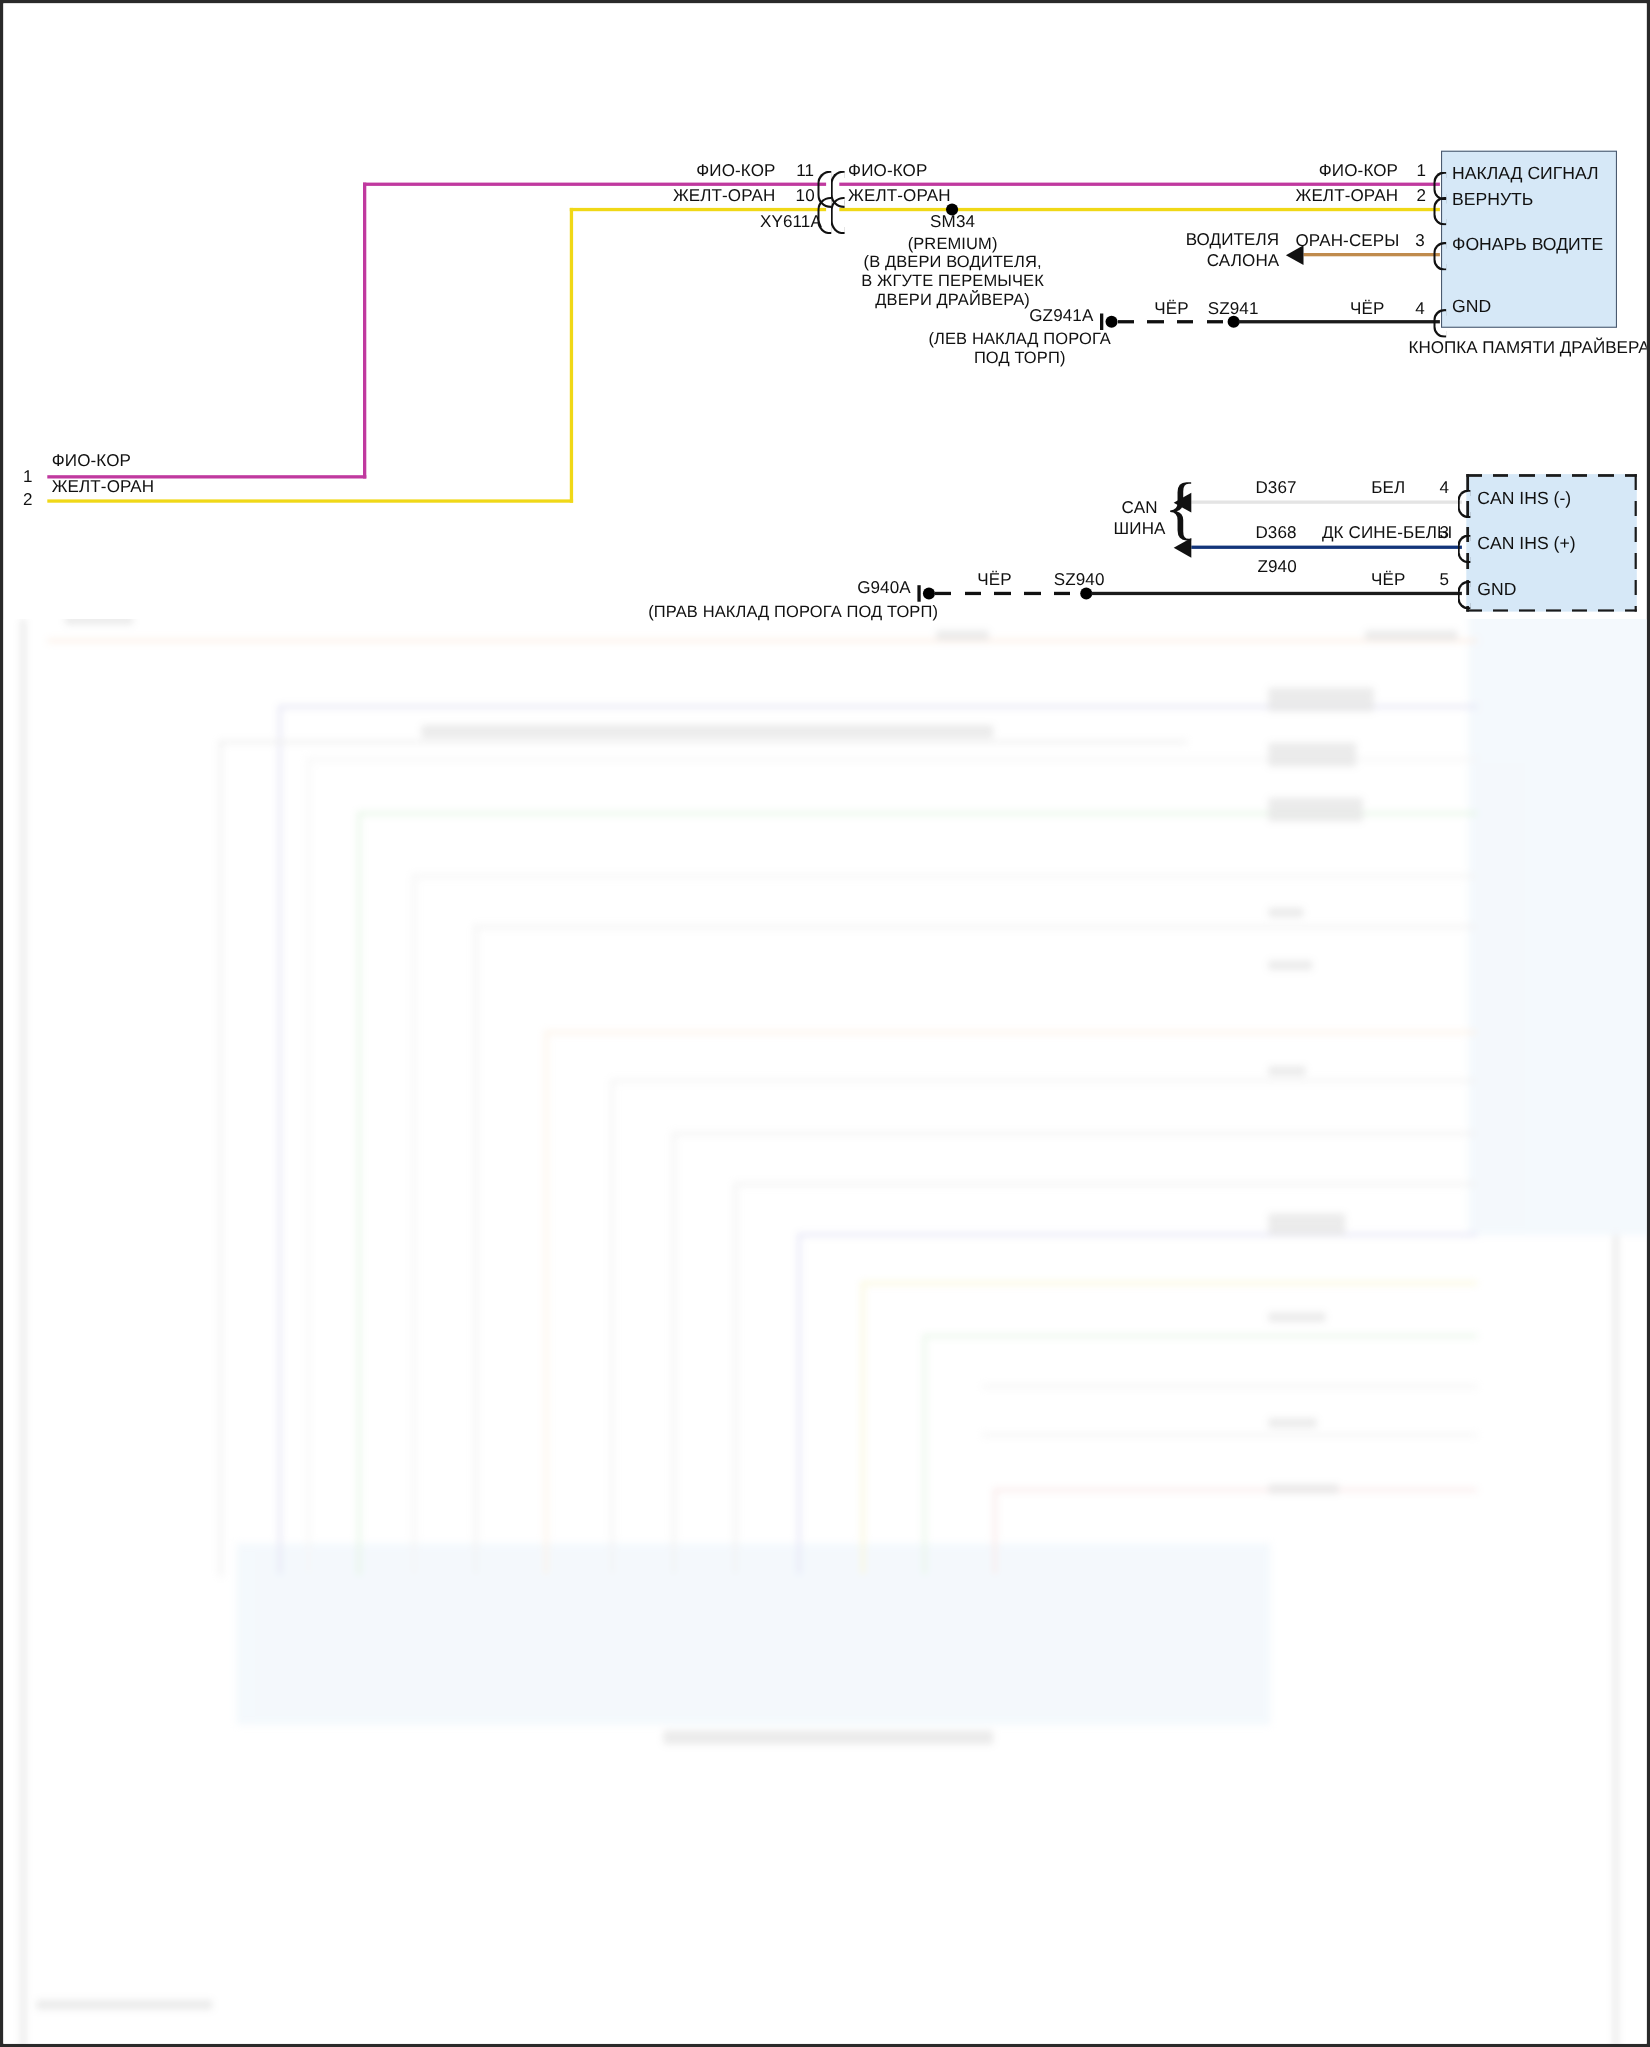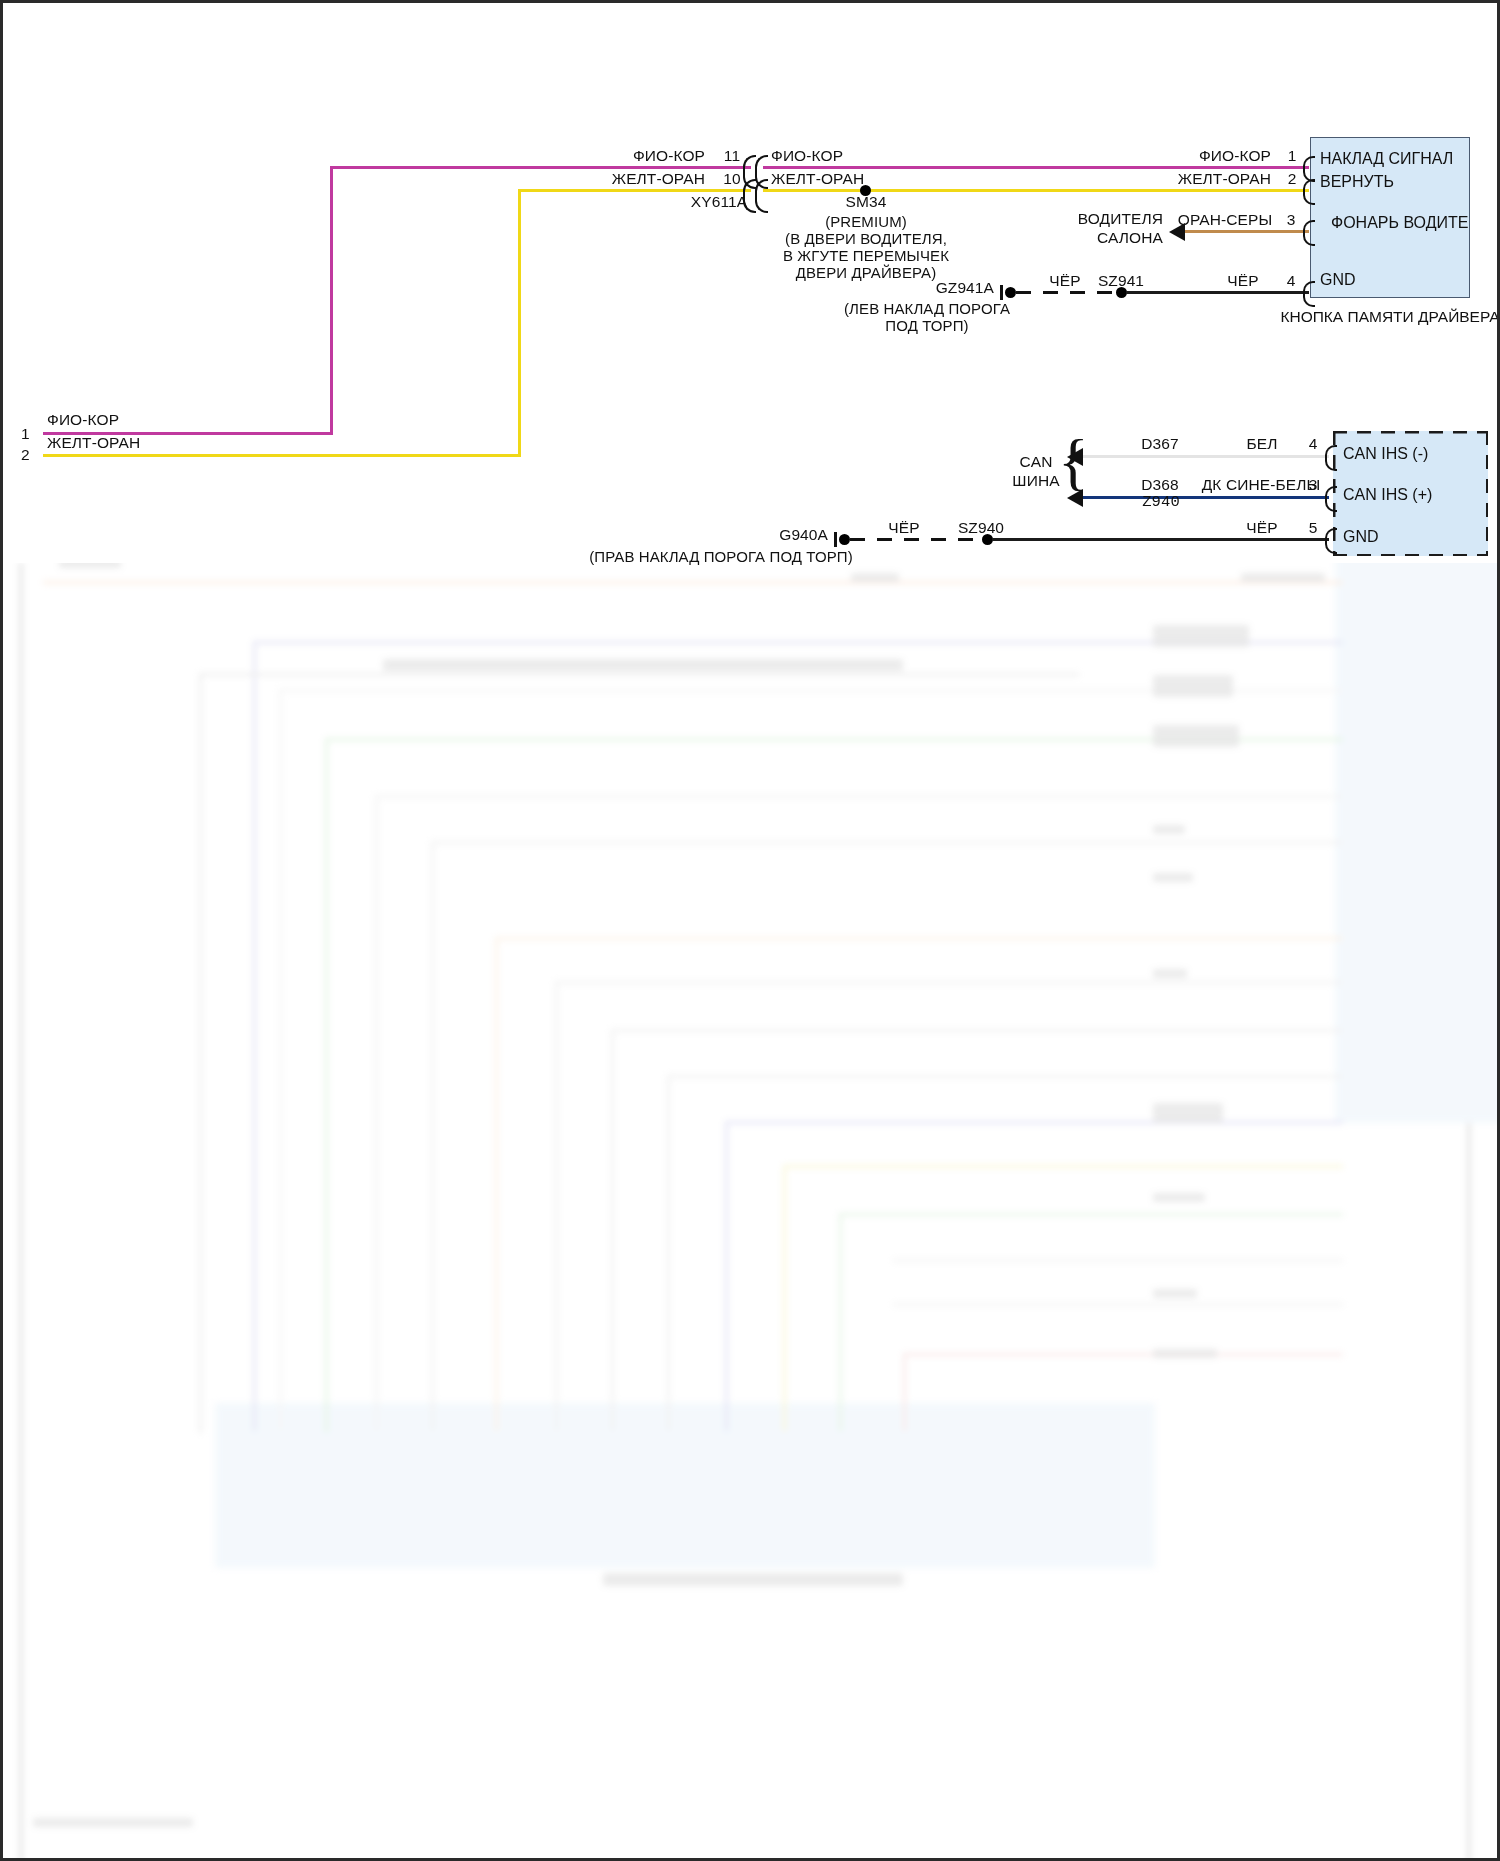--- a/index.html
+++ b/index.html
@@ -190,21 +190,21 @@
   <div class="lbl c sm" style="left:924px;top:297px;">(ЛЕВ НАКЛАД ПОРОГА</div>
   <div class="lbl c sm" style="left:924px;top:314px;">ПОД ТОРП)</div>
   <div class="lbl c" style="left:1062px;top:269px;">ЧЁР</div>
   <div class="lbl c" style="left:1118px;top:269px;">SZ941</div>
   <div class="lbl c" style="left:1240px;top:269px;">ЧЁР</div>
   <div class="lbl c" style="left:1288px;top:269px;">4</div>
 
   <div class="conn" style="left:1307px;top:134px;width:160px;height:161px;">
     <div class="ct" style="left:9px;top:12px;">НАКЛАД СИГНАЛ</div>
     <div class="ct" style="left:9px;top:35px;">ВЕРНУТЬ</div>
-    <div class="ct" style="left:20px;top:76px;">ФОНАРЬ ВОДИТЕ</div>
+    <div class="ct" style="left:9px;top:76px;">ФОНАРЬ ВОДИТЕ</div>
     <div class="ct" style="left:9px;top:133px;">GND</div>
   </div>
   <div class="term" style="left:1298px;top:153px;"></div>
   <div class="term" style="left:1298px;top:176px;"></div>
   <div class="term" style="left:1298px;top:217px;"></div>
   <div class="term" style="left:1298px;top:278px;"></div>
 
   <div class="lbl c" style="left:1289px;top:144px;">1</div>
   <div class="lbl c" style="left:1289px;top:167px;">2</div>
   <div class="lbl r" style="left:1268px;top:144px;">ФИО-КОР</div>
@@ -233,21 +233,21 @@
   </div>
   <div class="dot" style="left:836px;top:531px;"></div>
   <div class="dash" style="left:847px;top:535px;width:138px;"></div>
   <div class="dot" style="left:979px;top:531px;"></div>
   <div class="wire h" style="left:989px;top:535px;width:337px;background:#1b1b1b;"></div>
 
   <div class="lbl r" style="left:825px;top:523px;">G940A</div>
   <div class="lbl c sm" style="left:718px;top:545px;">(ПРАВ НАКЛАД ПОРОГА ПОД ТОРП)</div>
   <div class="lbl c" style="left:901px;top:516px;">ЧЁР</div>
   <div class="lbl c" style="left:978px;top:516px;">SZ940</div>
-  <div class="lbl c" style="left:1158px;top:490px;font-family:Liberation Mono, monospace;">Z940</div>
+  <div class="lbl c" style="left:1158px;top:504px;">Z940</div>
   <div class="lbl c" style="left:1259px;top:516px;">ЧЁР</div>
   <div class="lbl c" style="left:1310px;top:516px;">5</div>
 
   <div class="conn dashed" style="left:1330px;top:428px;width:155px;height:125px;">
     <div class="ct" style="left:10px;top:14px;">CAN IHS (-)</div>
     <div class="ct" style="left:10px;top:55px;">CAN IHS (+)</div>
     <div class="ct" style="left:10px;top:97px;">GND</div>
   </div>
   <div class="term" style="left:1320px;top:442px;"></div>
   <div class="term" style="left:1320px;top:483px;"></div>

